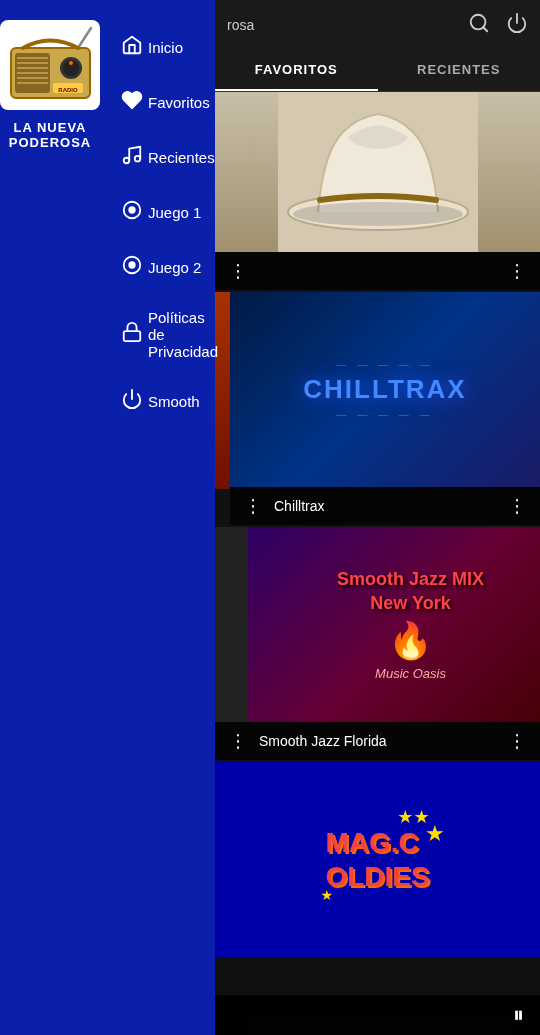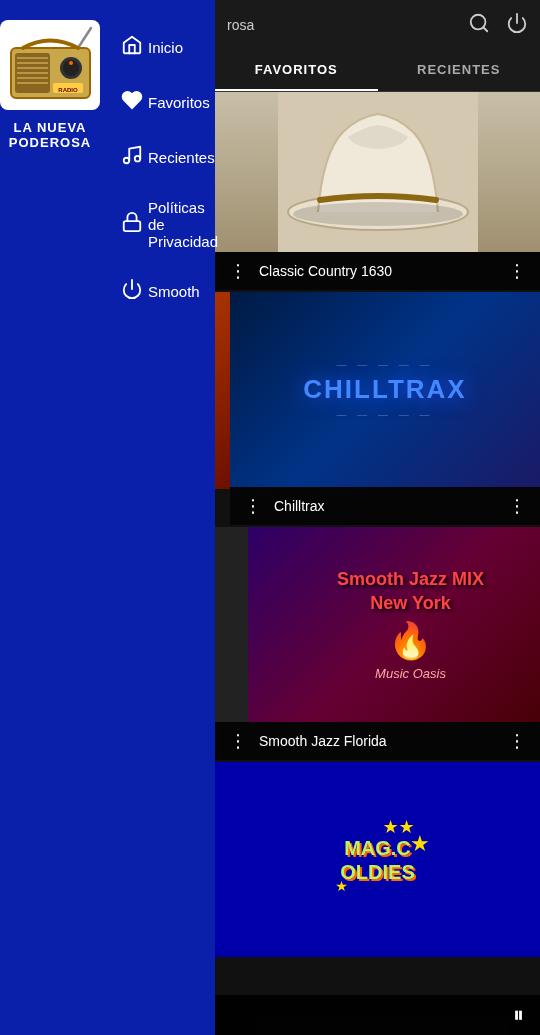--- a/index.html
+++ b/index.html
@@ -201,24 +201,23 @@
       width: 100%;
       height: 195px;
       background: #0000aa;
       display: flex;
       align-items: center;
       justify-content: center;
       flex-direction: column;
     }
 
     .magicoldies-text {
-      font-size: 20px;
+      font-size: 28px;
       font-weight: bold;
-      color: #bef264;
-      text-align: center;
+      color: #ef4444;
       text-shadow: 2px 2px 0 #ff6600;
       line-height: 1.2;
     }
 
     .station-bar {
       display: flex;
       align-items: center;
       justify-content: space-between;
       background: rgba(0,0,0,0.85);
       padding: 8px 10px;
@@ -334,21 +333,39 @@
       <span class="nav-icon">
         <svg width="22" height="22" viewBox="0 0 24 24" fill="none" stroke="white" stroke-width="2" stroke-linecap="round" stroke-linejoin="round">
           <path d="M9 18V5l12-2v13"></path>
           <circle cx="6" cy="18" r="3"></circle>
           <circle cx="18" cy="16" r="3"></circle>
         </svg>
       </span>
       <span>Recientes</span>
     </div>
 
-
+    <div class="nav-item">
+      <span class="nav-icon">
+        <svg width="22" height="22" viewBox="0 0 24 24" fill="none" stroke="white" stroke-width="2">
+          <circle cx="12" cy="12" r="9"></circle>
+          <circle cx="12" cy="12" r="3" fill="white"></circle>
+        </svg>
+      </span>
+      <span>Juego 1</span>
+    </div>
+
+    <div class="nav-item">
+      <span class="nav-icon">
+        <svg width="22" height="22" viewBox="0 0 24 24" fill="none" stroke="white" stroke-width="2">
+          <circle cx="12" cy="12" r="9"></circle>
+          <circle cx="12" cy="12" r="3" fill="white"></circle>
+        </svg>
+      </span>
+      <span>Juego 2</span>
+    </div>
 
     <div class="nav-item">
       <span class="nav-icon">
         <svg width="22" height="22" viewBox="0 0 24 24" fill="none" stroke="white" stroke-width="2" stroke-linecap="round" stroke-linejoin="round">
           <rect x="3" y="11" width="18" height="11" rx="2" ry="2"></rect>
           <path d="M7 11V7a5 5 0 0110 0v4"></path>
         </svg>
       </span>
       <span>Políticas de Privacidad</span>
     </div>
@@ -404,21 +421,20 @@
 
           <path d="M70 45 Q85 35 100 33 Q115 35 130 45 Q125 55 100 57 Q75 55 70 45z" fill="#e0d8c8"></path>
 
           <path d="M42 108 Q100 100 158 108" stroke="#8B6914" stroke-width="6" fill="none" stroke-linecap="round"></path>
 
           <ellipse cx="100" cy="122" rx="85" ry="12" fill="rgba(0,0,0,0.15)"></ellipse>
         </svg>
       </div>
       <div class="station-bar">
         <span class="dots-icon">⋮</span>
-        <span class="station-name">Classic Country 1630</span>
         <span class="dots-icon">⋮</span>
       </div>
     </div>
 
     <div style="position:relative; display:flex; flex-direction:row;">
 
       <div style="width:15px; overflow:hidden; flex-shrink:0; background:#555; height:197px; display:flex; align-items:center;">
         <div style="width:100px; height:197px; background:linear-gradient(135deg, #aa3300 0%, #550000 100%); flex-shrink:0;"></div>
       </div>
 

